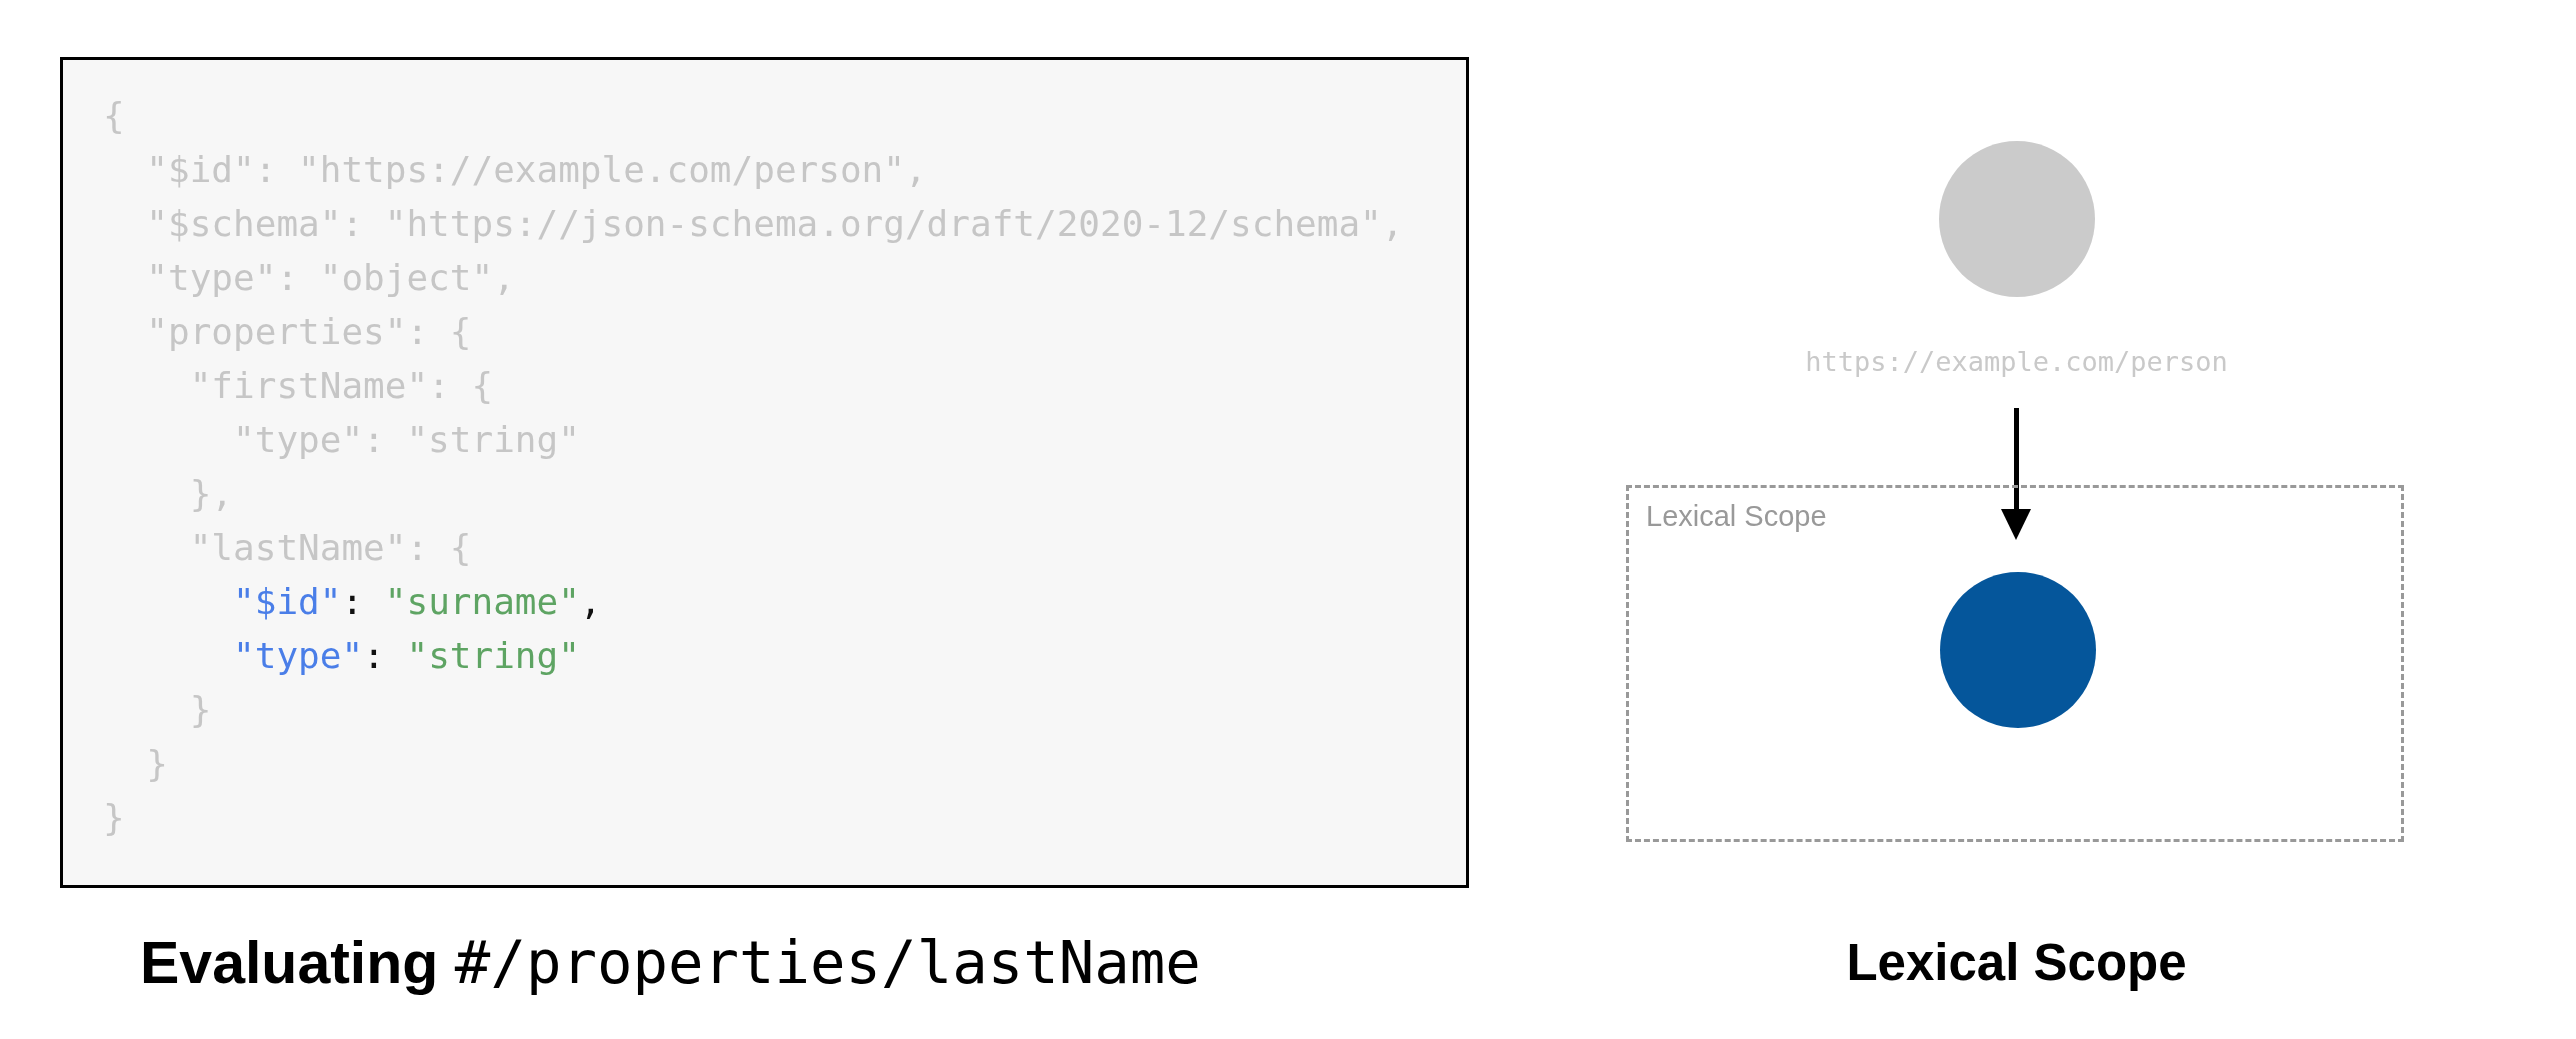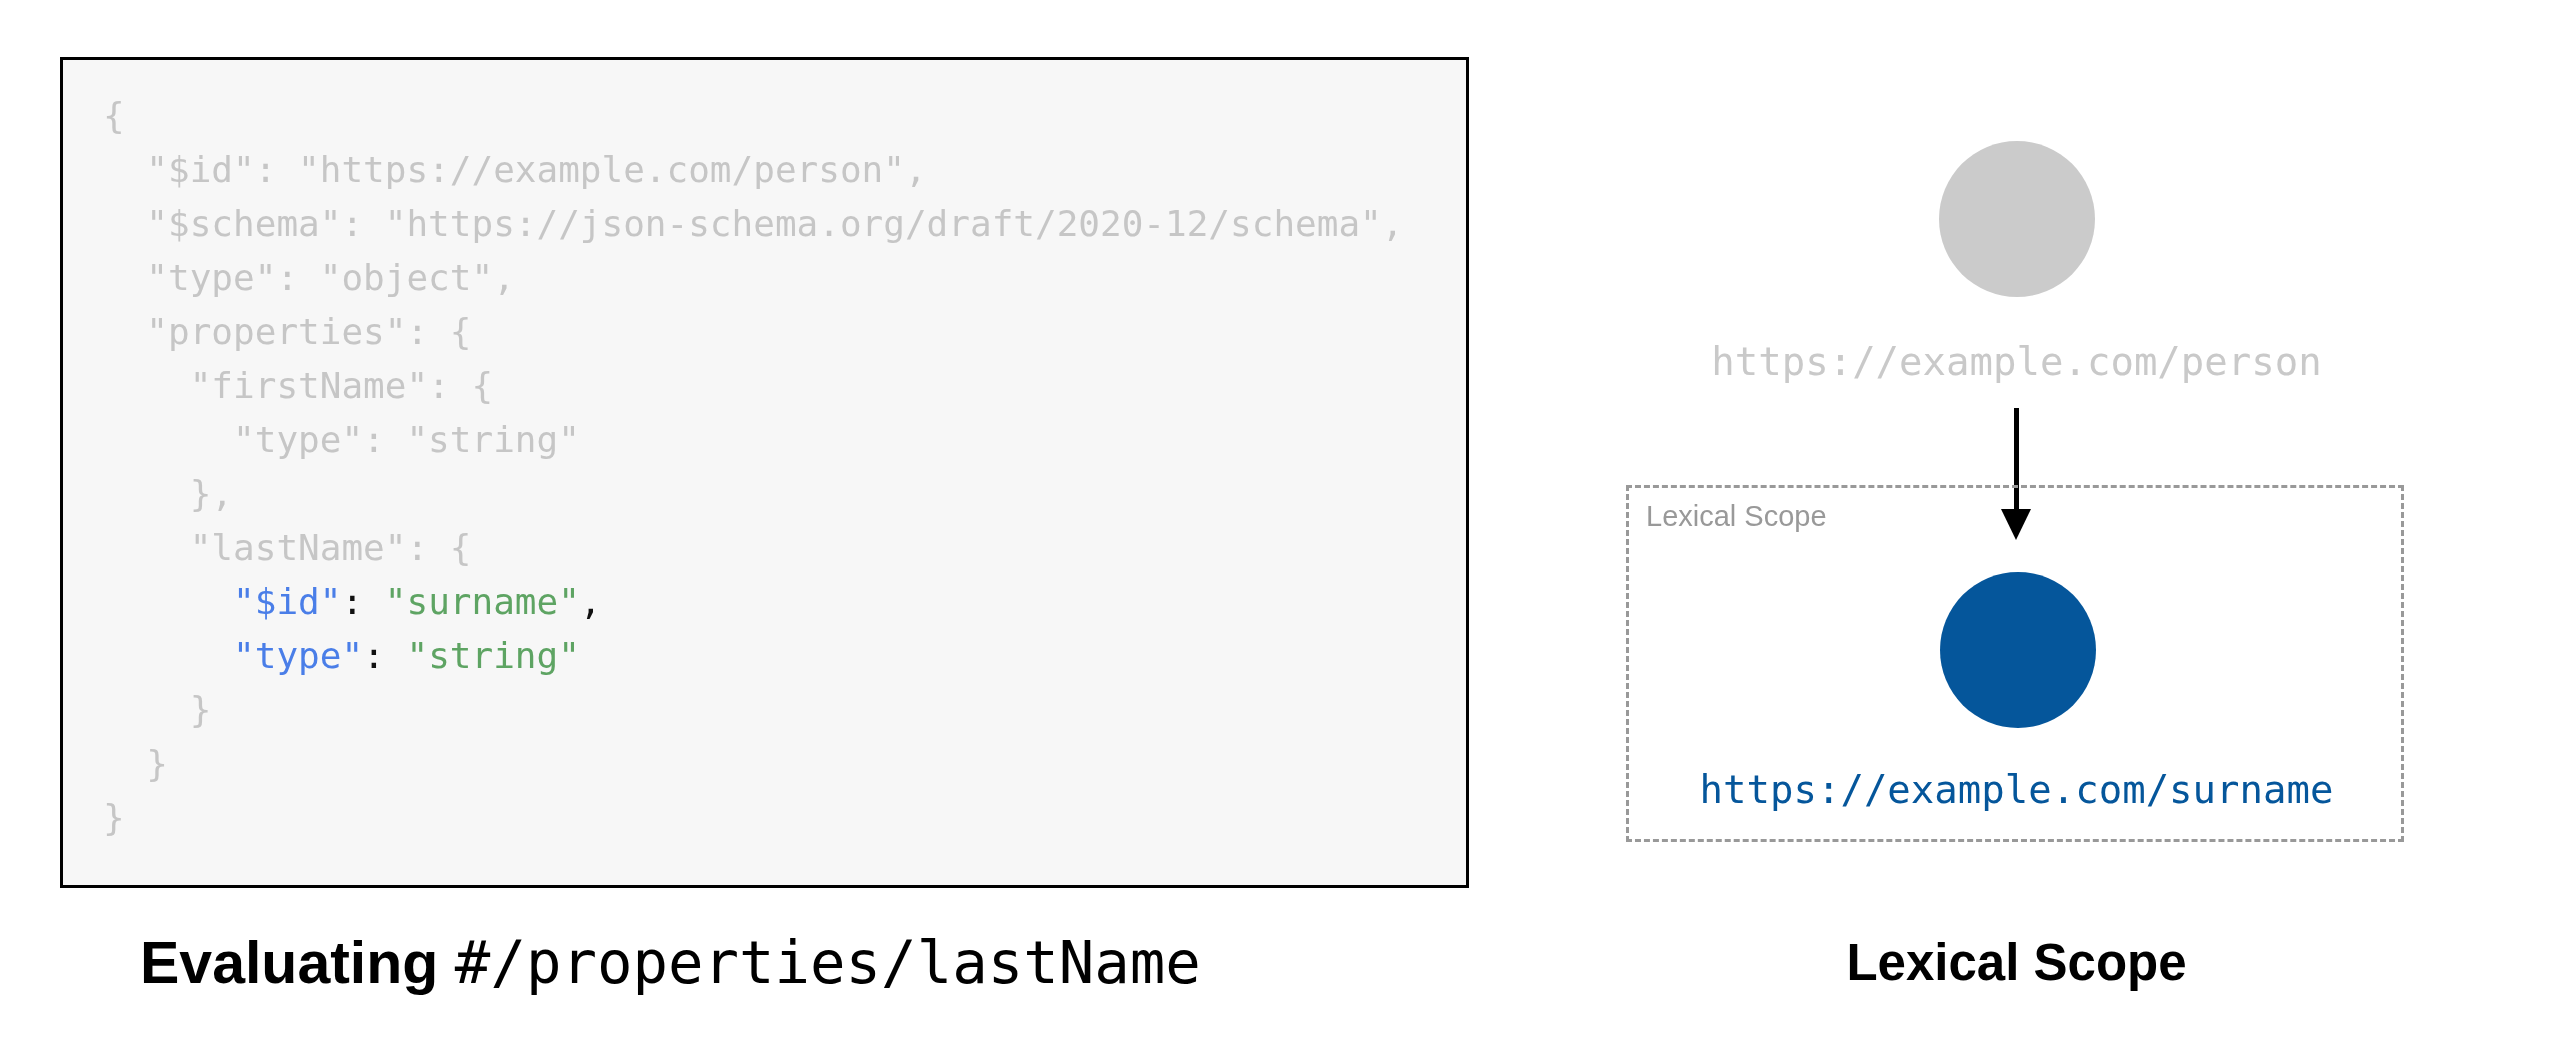--- a/index.html
+++ b/index.html
@@ -60,21 +60,21 @@
     border-radius: 50%;
   }
   .parent-circle { left: 1939px; top: 141px; background: var(--muted-node-gray, #cbcbcb); }
   .child-circle  { left: 1940px; top: 572px; background: var(--active-node-blue, #05569b); }
 
   .node-label {
     position: absolute;
     left: 1627px; width: 779px;
     text-align: center;
     font-family: "DejaVu Sans Mono", monospace;
-    font-size: 39px;
+    font-size: 27px;
     line-height: 43px;
     white-space: nowrap;
   }
   .parent-label { top: 340px; color: var(--muted-label-gray, #c9c9c9); }
   .child-label  { top: 768px; color: var(--active-node-blue, #05569b); }
 
   .arrow-line {
     position: absolute;
     left: 2014px; top: 408px;
     width: 5.2px; height: 104px;
@@ -136,18 +136,17 @@
   <div class="node-label parent-label">https://example.com/person</div>
 
   <div class="arrow-line"></div>
   <div class="arrow-head"></div>
 
   <div class="scope-box">
     <div class="scope-title">Lexical Scope</div>
   </div>
 
   <div class="node-circle child-circle"></div>
-  <div class="node-label child-label">https://example.com/surname</div>
 
   <div class="right-caption">Lexical Scope</div>
 
 </div>
 
 
 </body></html>

